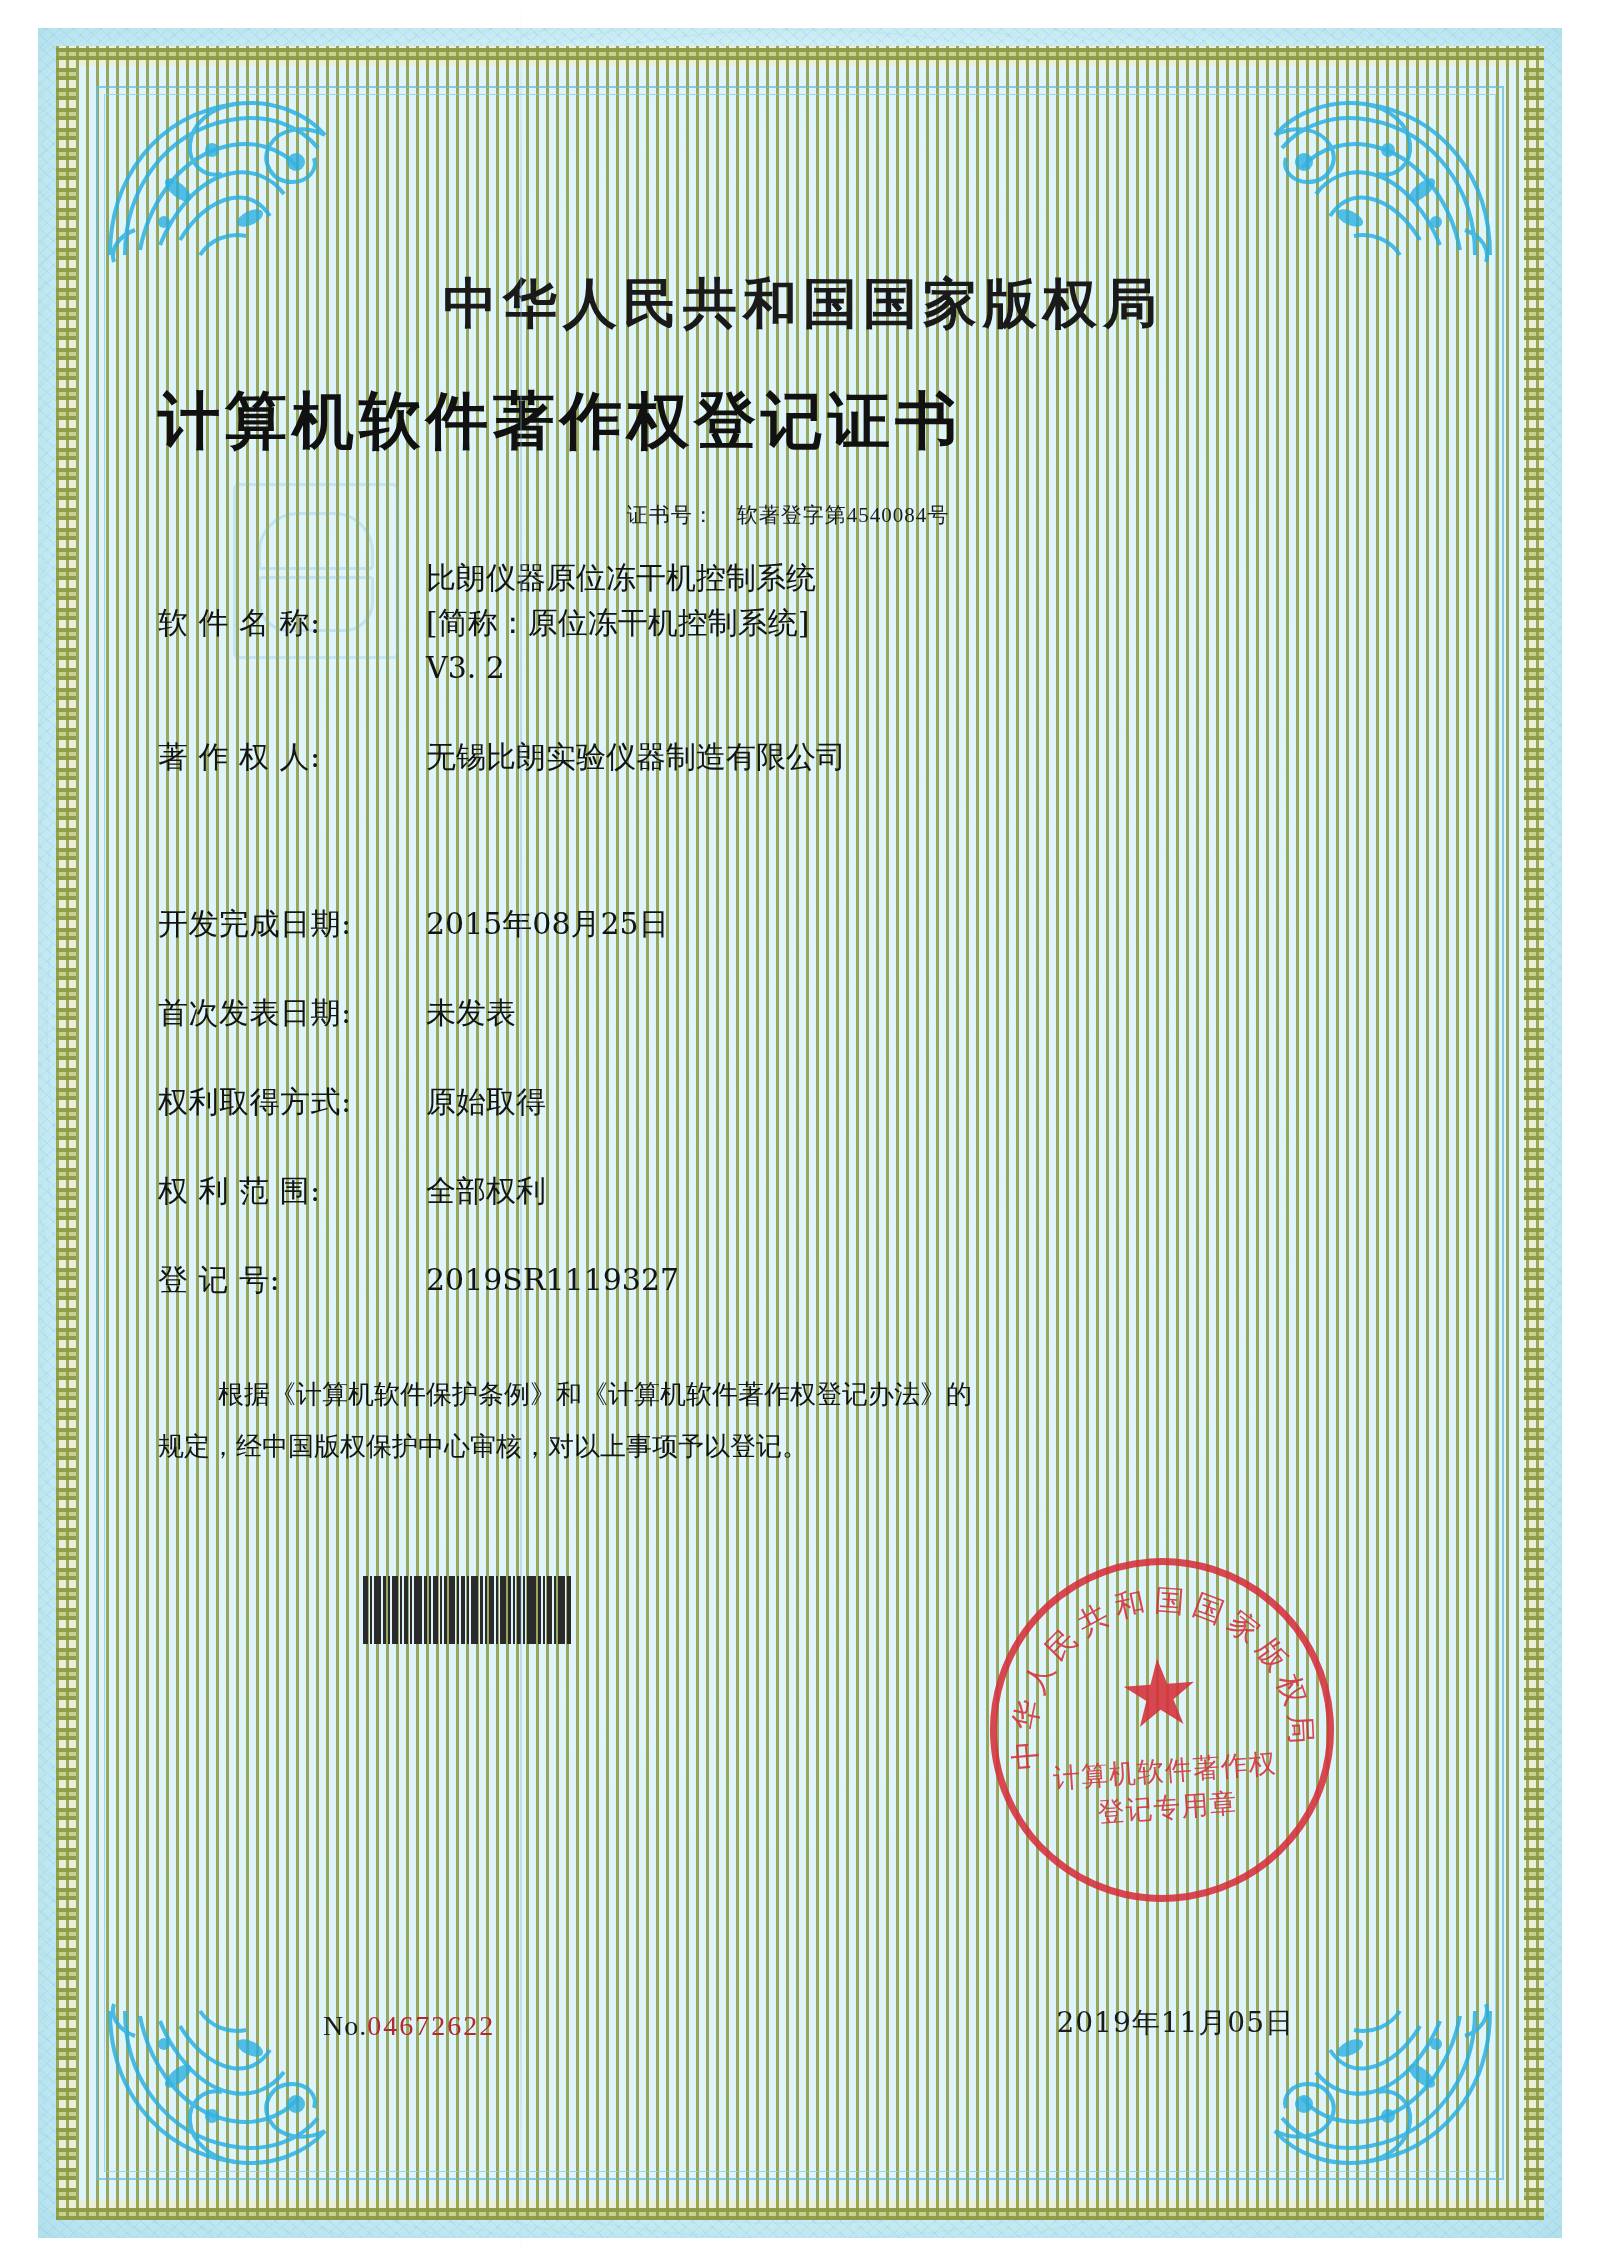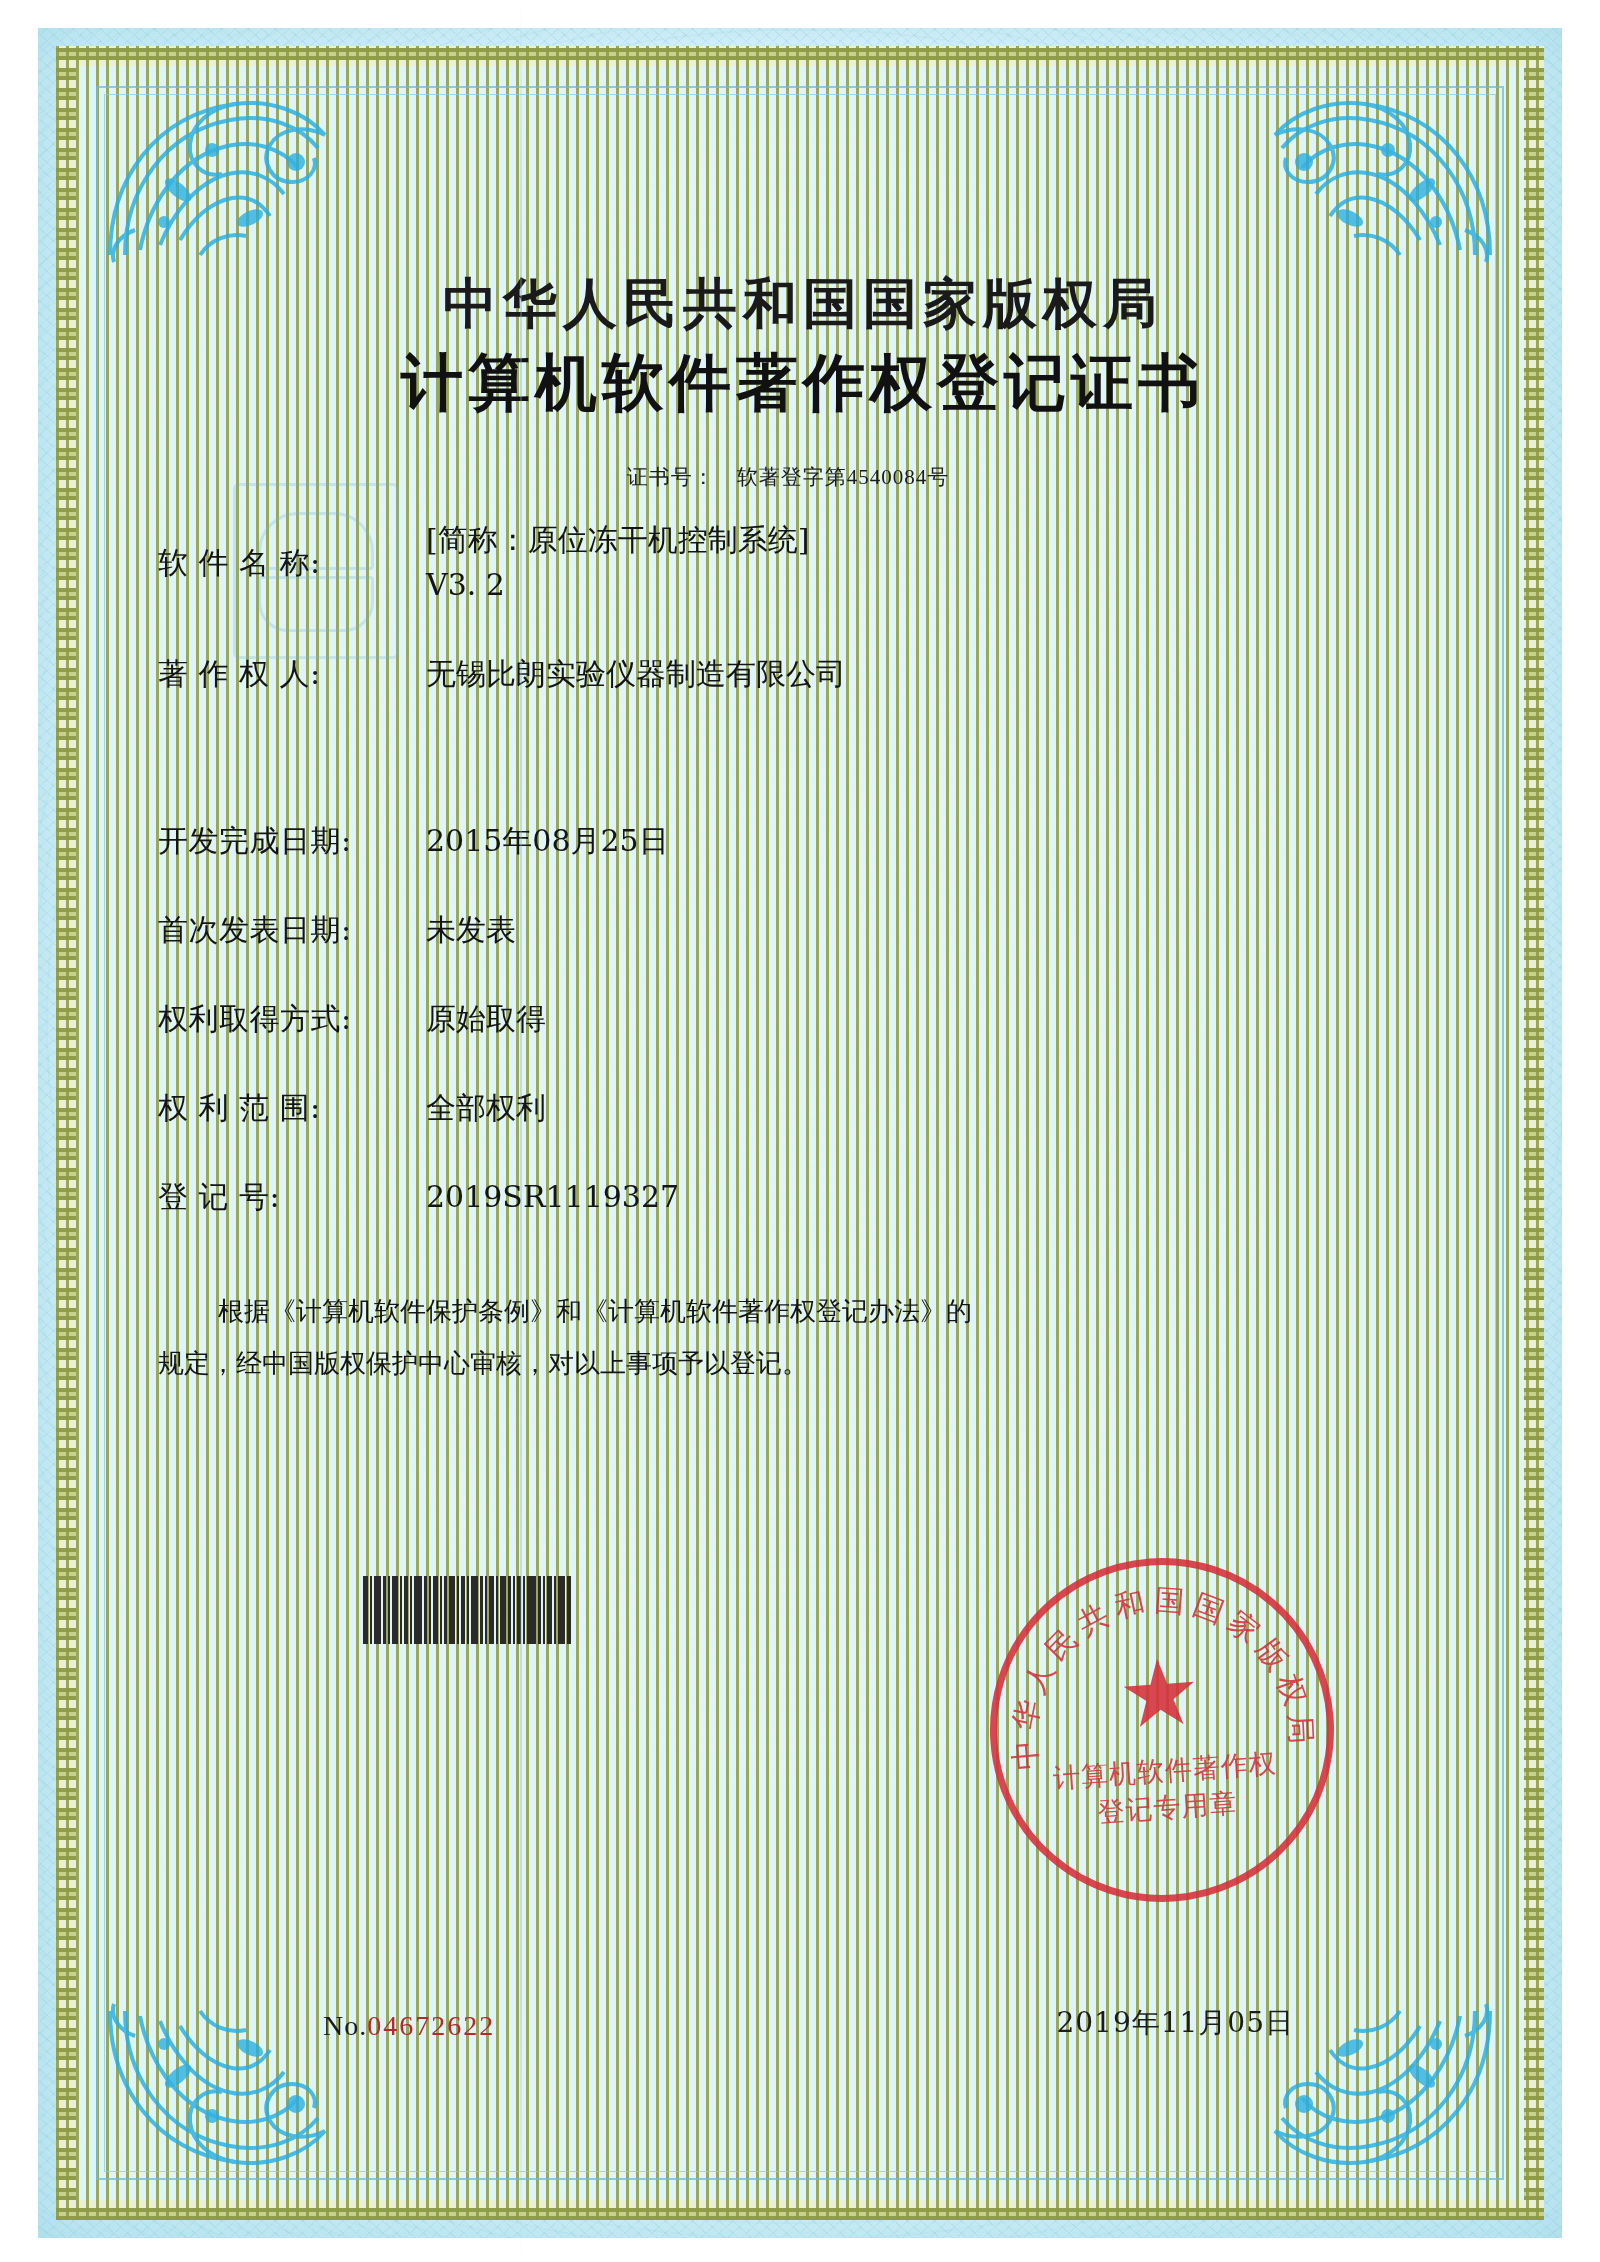--- a/index.html
+++ b/index.html
@@ -114,26 +114,27 @@
   .title-main {
     text-align: center;
     font-size: 54px;
     letter-spacing: 6px;
     color: #1a1a1a;
     font-family: "DejaVu Serif", serif;
     font-weight: 700;
     margin-top: 90px;
   }
   .title-sub {
-    text-align: center;
+    text-align: left;
     font-size: 62px;
     letter-spacing: 5px;
     color: #111;
     font-family: "DejaVu Serif", serif;
     font-weight: 700;
+    margin-top: 38px;
   }
 
   .certno {
     text-align: center;
     margin-top: 38px;
     padding-right: 30px;
     font-size: 21px;
     color: #1c1c1c;
     letter-spacing: 1px;
   }
@@ -386,20 +387,21 @@
 
       <div class="certno">
         <span class="label">证书号：</span><span>软著登字第4540084号</span>
       </div>
 
       <div class="field-block">
 
         <div class="frow">
           <div class="flabel">软 件 名 称:</div>
           <div class="fvalue">
+            <span class="ln">比朗仪器原位冻干机控制系统</span>
             <span class="ln">[简称：原位冻干机控制系统]</span>
             <span class="ln">V3. 2</span>
           </div>
         </div>
 
         <div class="frow spaced">
           <div class="flabel">著 作 权 人:</div>
           <div class="fvalue">无锡比朗实验仪器制造有限公司</div>
         </div>
 

